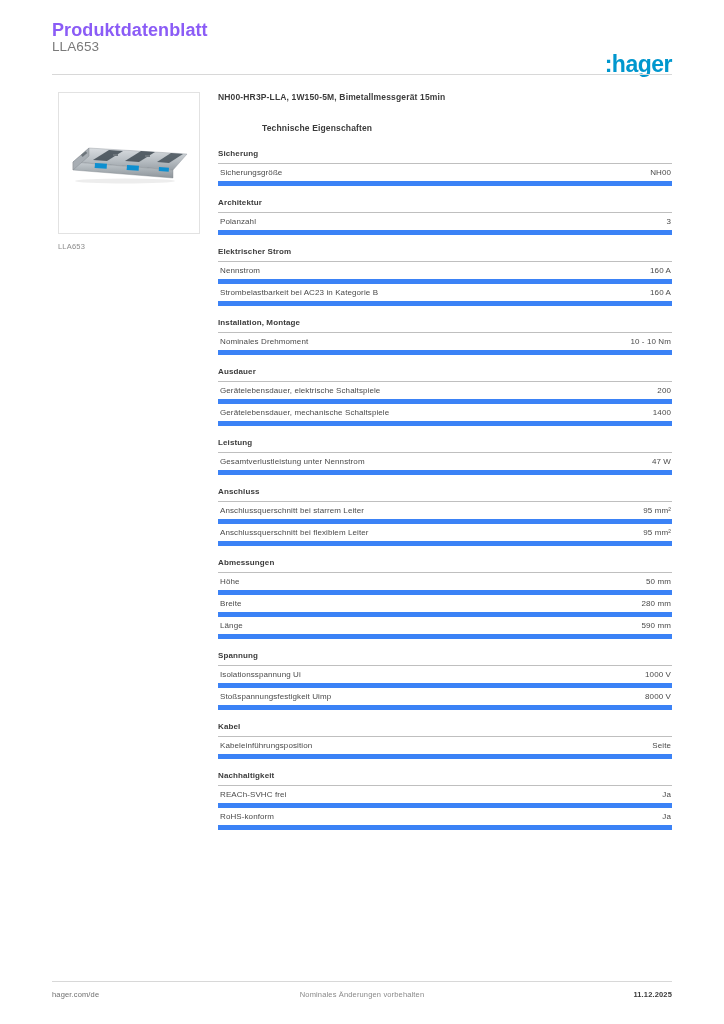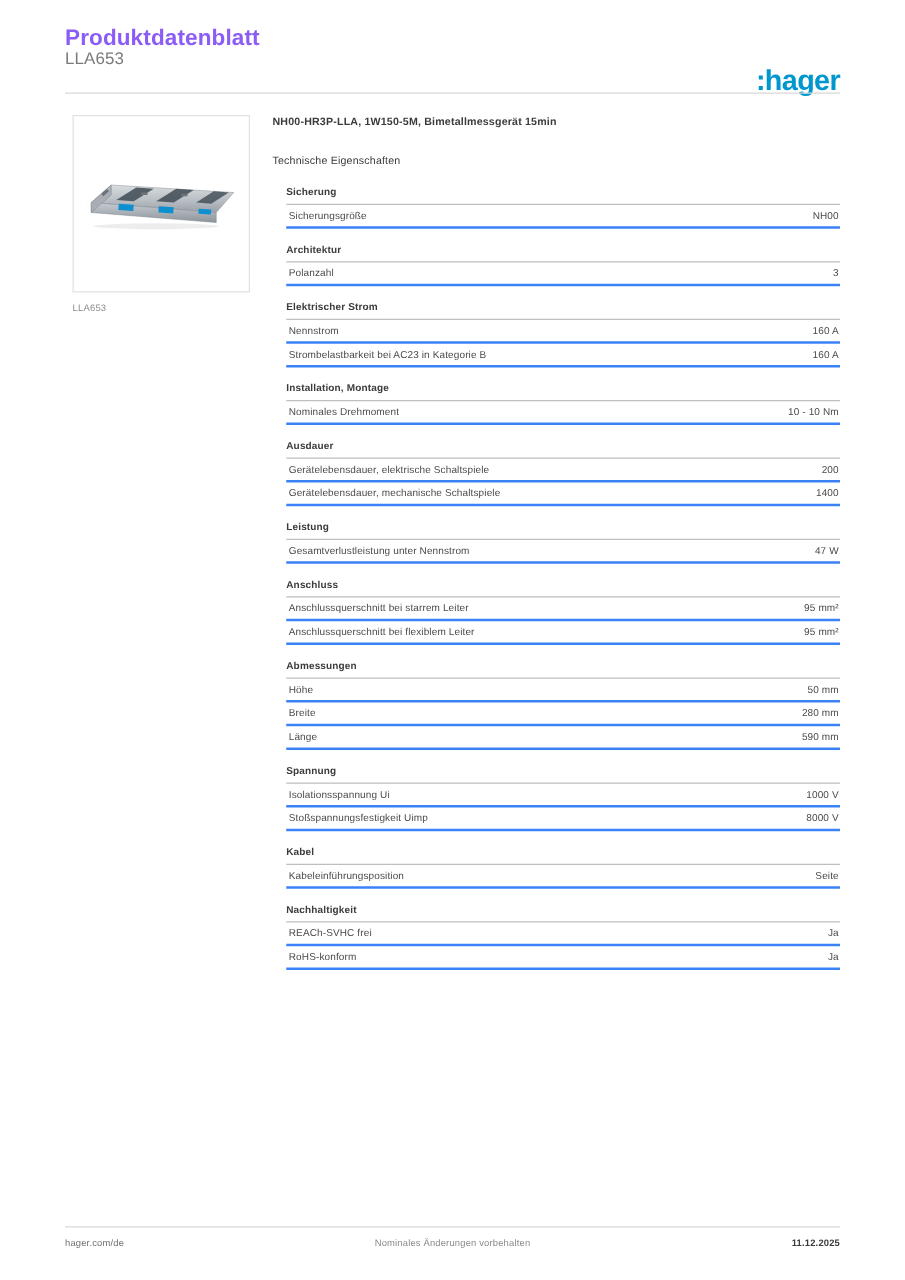--- a/index.html
+++ b/index.html
@@ -101,44 +101,44 @@
   .product-name {
     font-size: 8.5px;
     font-weight: bold;
     color: #3b3b3b;
     letter-spacing: 0.15px;
     margin-bottom: 20px;
     line-height: 11px;
   }
   .section-heading {
     font-size: 8.5px;
-    font-weight: normal;
+    font-weight: bold;
     color: #3b3b3b;
     letter-spacing: 0.15px;
     line-height: 11px;
     margin-bottom: 15px;
+    margin-left: 44px;
   }
   .group {
     margin-bottom: 12px;
-    margin-left: 11px;
   }
   .group-title {
     font-size: 8px;
     font-weight: bold;
     color: #3b3b3b;
     letter-spacing: 0.12px;
     padding-bottom: 4px;
     border-bottom: 1px solid #bfbfbf;
     line-height: 10px;
   }
   .row {
     display: flex;
     justify-content: space-between;
     align-items: baseline;
-    border-bottom: 2px solid #3b82f6;
+    border-bottom: 5px solid #3b82f6;
     padding: 3.5px 0 3.5px 0;
     font-size: 8px;
     line-height: 10px;
     letter-spacing: 0.1px;
   }
   .row .label {
     color: #4a4a4a;
     padding-left: 2px;
   }
   .row .value {

